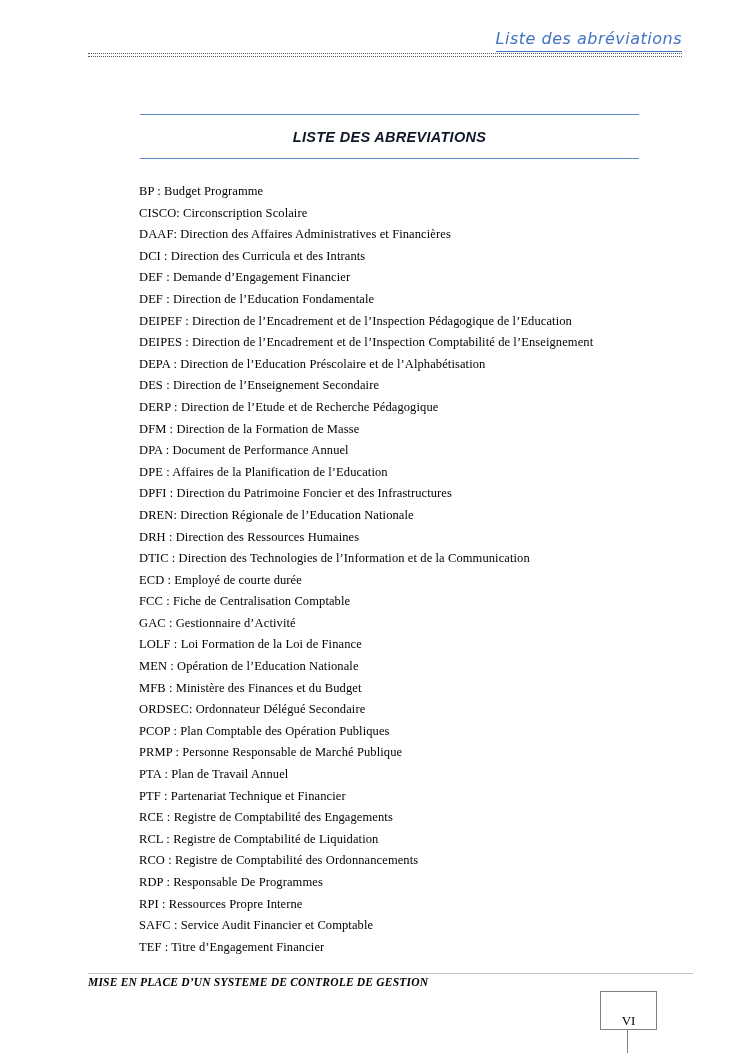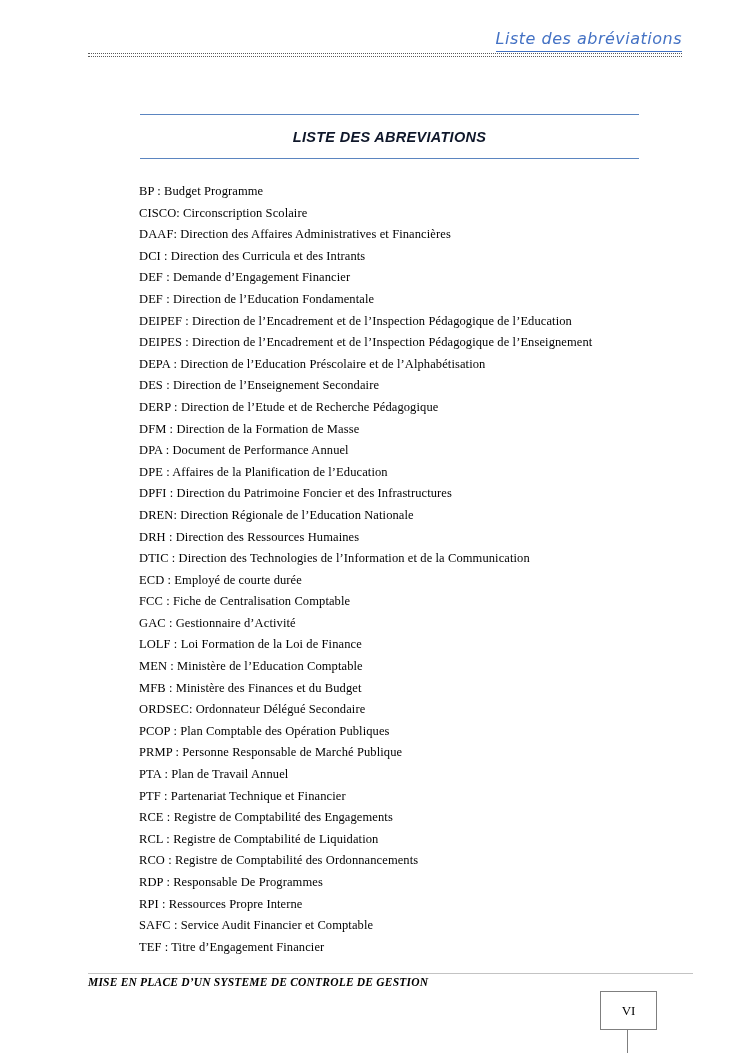--- a/index.html
+++ b/index.html
@@ -109,21 +109,21 @@
   
   .page-number-box {
     position: absolute;
     left: 600px;
     top: 991px;
     width: 55px;
     height: 37px;
     border: 1px solid #7F7F7F;
     background: #ffffff;
     display: flex;
-    align-items: center;
+    align-items: flex-end;
     justify-content: center;
     font-family: "Liberation Serif", serif;
     font-size: 13px;
     color: #000000;
   }
   .page-number-stem {
     position: absolute;
     left: 627px;
     top: 1029px;
     width: 1px;
@@ -147,36 +147,36 @@
   </div>
 
   <div class="abbrev-list">
     <div class="abbrev-item">BP : Budget Programme</div>
     <div class="abbrev-item">CISCO: Circonscription Scolaire</div>
     <div class="abbrev-item">DAAF: Direction des Affaires Administratives et Financières</div>
     <div class="abbrev-item">DCI : Direction des Curricula et des Intrants</div>
     <div class="abbrev-item">DEF : Demande d’Engagement Financier</div>
     <div class="abbrev-item">DEF : Direction de l’Education Fondamentale</div>
     <div class="abbrev-item">DEIPEF : Direction de l’Encadrement et de l’Inspection Pédagogique de l’Education</div>
-    <div class="abbrev-item">DEIPES : Direction de l’Encadrement et de l’Inspection Pédagogique de l’Enseignement</div>
+    <div class="abbrev-item">DEIPES : Direction de l’Encadrement et de l’Inspection Comptabilité de l’Enseignement</div>
     <div class="abbrev-item">DEPA : Direction de l’Education Préscolaire et de l’Alphabétisation</div>
     <div class="abbrev-item">DES : Direction de l’Enseignement Secondaire</div>
     <div class="abbrev-item">DERP : Direction de l’Etude et de Recherche Pédagogique</div>
     <div class="abbrev-item">DFM : Direction de la Formation de Masse</div>
     <div class="abbrev-item">DPA : Document de Performance Annuel</div>
     <div class="abbrev-item">DPE : Affaires de la Planification de l’Education</div>
     <div class="abbrev-item">DPFI : Direction du Patrimoine Foncier et des Infrastructures</div>
     <div class="abbrev-item">DREN: Direction Régionale de l’Education Nationale</div>
     <div class="abbrev-item">DRH : Direction des Ressources Humaines</div>
     <div class="abbrev-item">DTIC : Direction des Technologies de l’Information et de la Communication</div>
     <div class="abbrev-item">ECD : Employé de courte durée</div>
     <div class="abbrev-item">FCC : Fiche de Centralisation Comptable</div>
     <div class="abbrev-item">GAC : Gestionnaire d’Activité</div>
     <div class="abbrev-item">LOLF : Loi Formation de la Loi de Finance</div>
-    <div class="abbrev-item">MEN : Ministère de l’Education Comptable</div>
+    <div class="abbrev-item">MEN : Opération de l’Education Nationale</div>
     <div class="abbrev-item">MFB : Ministère des Finances et du Budget</div>
     <div class="abbrev-item">ORDSEC: Ordonnateur Délégué Secondaire</div>
     <div class="abbrev-item">PCOP : Plan Comptable des Opération Publiques</div>
     <div class="abbrev-item">PRMP : Personne Responsable de Marché Publique</div>
     <div class="abbrev-item">PTA : Plan de Travail Annuel</div>
     <div class="abbrev-item">PTF : Partenariat Technique et Financier</div>
     <div class="abbrev-item">RCE : Registre de Comptabilité des Engagements</div>
     <div class="abbrev-item">RCL : Registre de Comptabilité de Liquidation</div>
     <div class="abbrev-item">RCO : Registre de Comptabilité des Ordonnancements</div>
     <div class="abbrev-item">RDP : Responsable De Programmes</div>

